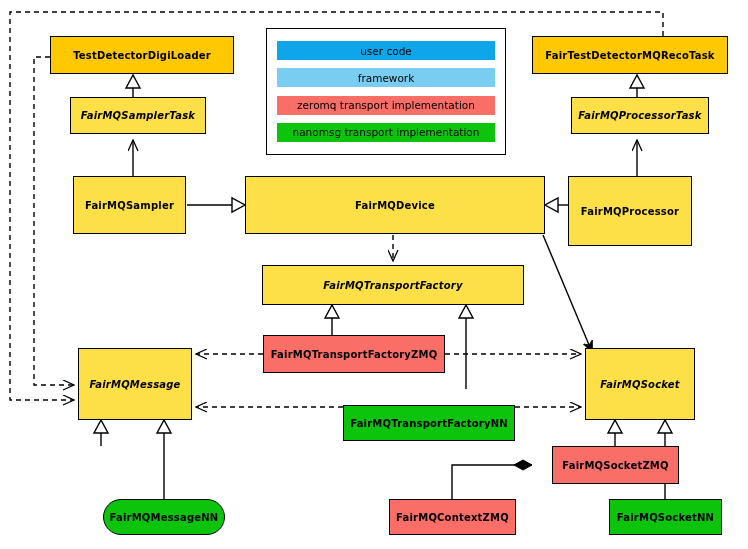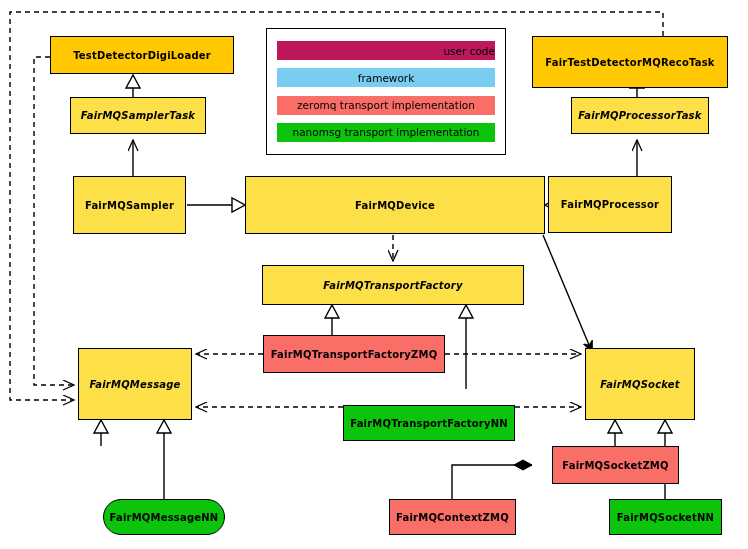--- a/index.html
+++ b/index.html
@@ -144,59 +144,59 @@
       <path d="M 608,433 L 622,433 L 615,420 z" fill="#ffffff"></path>
 
       <path d="M 665,499 L 665,433"></path>
       <path d="M 658,433 L 672,433 L 665,420 z" fill="#ffffff"></path>
 
       <path d="M 452,499 L 452,465 L 532,465" marker-end="url(#filled-diamond)"></path>
     </g>
   </svg>
 
   <div id="legend" style="left:266px; top:28px; width:240px; height:127px;">
-    <div class="legend-row" style="background:#be185d;justify-content:flex-end;">
+    <div class="legend-row" style="background:#0ea5e9;">
       <span>user code</span>
     </div>
     <div class="legend-row" style="background:#79CDF0;">
       <span>framework</span>
     </div>
     <div class="legend-row" style="background:#FA6E68;">
       <span>zeromq transport implementation</span>
     </div>
     <div class="legend-row" style="background:#0BC40B;">
       <span>nanomsg transport implementation</span>
     </div>
   </div>
 
   <div class="node c-user" style="left:50px; top:36px; width:184px; height:38px;">
     <span>TestDetectorDigiLoader</span>
   </div>
 
-  <div class="node c-user" style="left:532px; top:36px; width:196px; height:52px;">
+  <div class="node c-user" style="left:532px; top:36px; width:196px; height:38px;">
     <span>FairTestDetectorMQRecoTask</span>
   </div>
 
   <div class="node c-fw abstract" style="left:70px; top:97px; width:136px; height:37px;">
     <span>FairMQSamplerTask</span>
   </div>
 
   <div class="node c-fw abstract" style="left:571px; top:97px; width:138px; height:37px;">
     <span>FairMQProcessorTask</span>
   </div>
 
   <div class="node c-fw" style="left:73px; top:176px; width:113px; height:58px;">
     <span>FairMQSampler</span>
   </div>
 
   <div class="node c-fw" style="left:245px; top:176px; width:300px; height:58px;">
     <span>FairMQDevice</span>
   </div>
 
-  <div class="node c-fw" style="left:548px; top:176px; width:124px; height:57px;">
+  <div class="node c-fw" style="left:568px; top:176px; width:124px; height:70px;">
     <span>FairMQProcessor</span>
   </div>
 
   <div class="node c-fw abstract" style="left:262px; top:265px; width:262px; height:40px;">
     <span>FairMQTransportFactory</span>
   </div>
 
   <div class="node c-zmq" style="left:263px; top:335px; width:182px; height:38px;">
     <span>FairMQTransportFactoryZMQ</span>
   </div>

